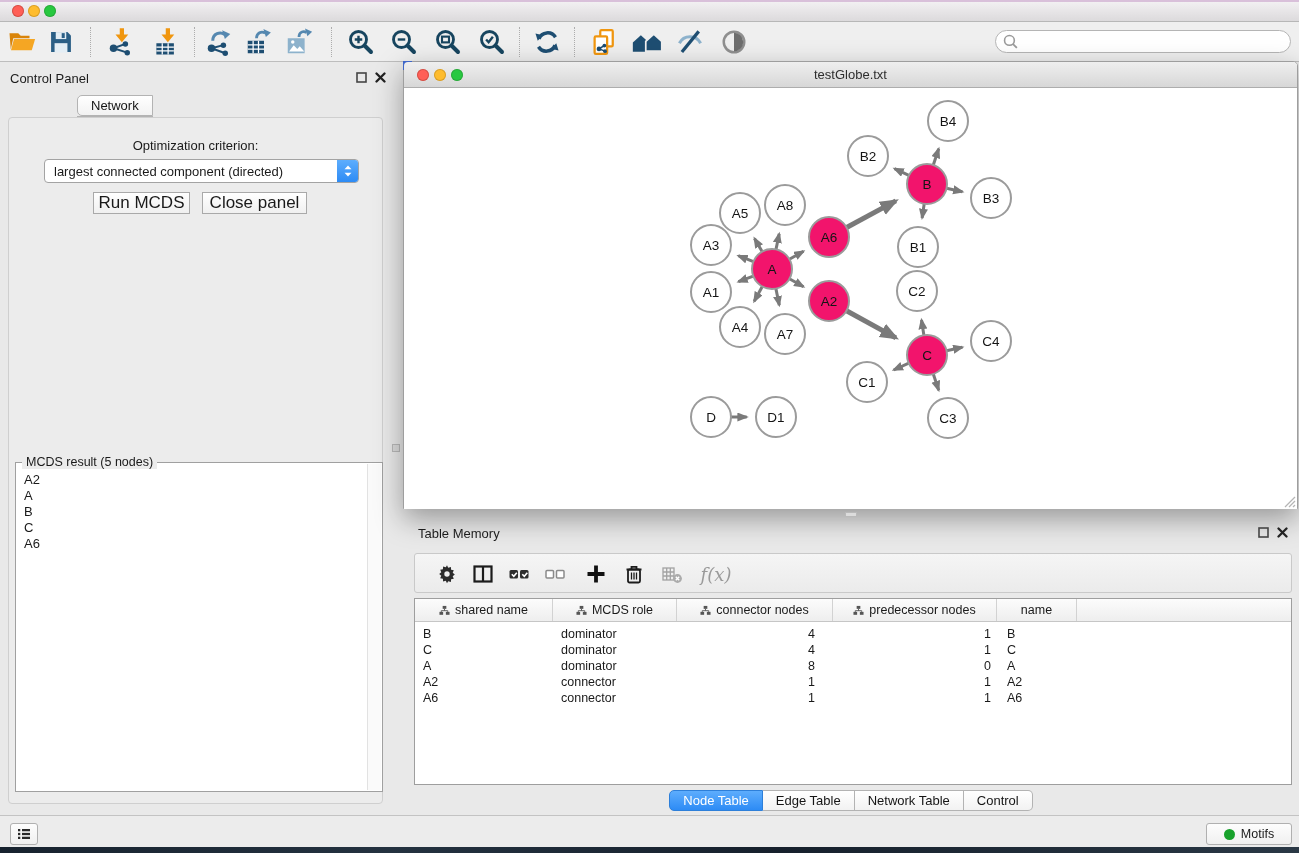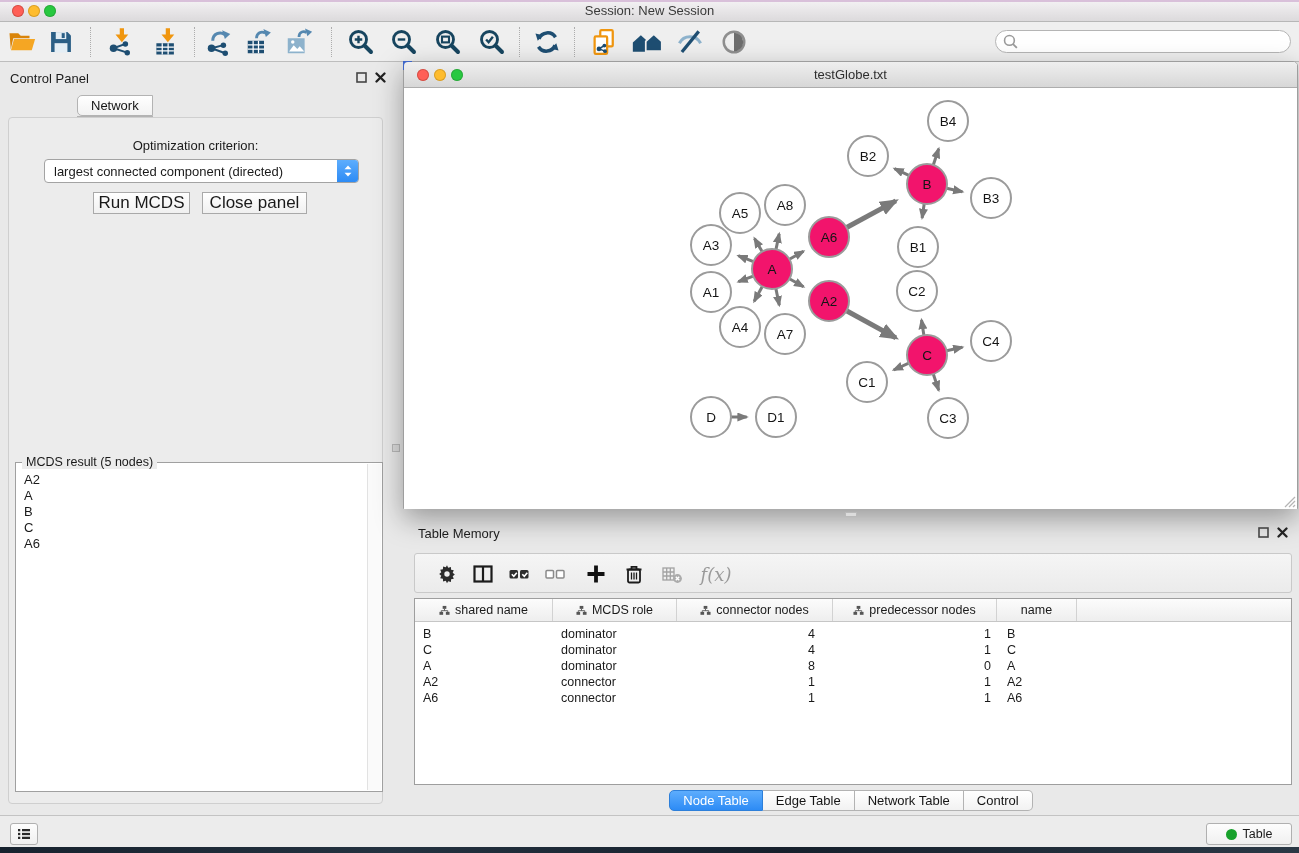--- a/index.html
+++ b/index.html
@@ -95,21 +95,20 @@
 </style>
 </head>
 <body>
 
 <div id="app">
 
   <div class="abs main-titlebar">
     <span class="tl red" style="left:12px; top:5px;"></span>
     <span class="tl yellow" style="left:28px; top:5px;"></span>
     <span class="tl green" style="left:44px; top:5px;"></span>
-    <div class="abs main-title">Session: New Session</div>
   </div>
   <div class="abs deco-top-strip"></div>
 
   <div class="abs toolbar">
     <div class="ti" style="left:5px;">
       <svg width="30" height="30" viewBox="0 0 24 24">
           <path fill="#d98409" d="M2 5h7l2 2h7v2H5l-2 9z"></path>
           <path fill="#f5a623" d="M3.2 18.5 5.6 9.5H22.5l-2.7 9z"></path>
         </svg>
     </div>
@@ -603,18 +602,18 @@
             <rect x="9" y="4.5" width="12" height="3.4"></rect>
             <rect x="3" y="10.3" width="3.4" height="3.4"></rect>
             <rect x="9" y="10.3" width="12" height="3.4"></rect>
             <rect x="3" y="16.1" width="3.4" height="3.4"></rect>
             <rect x="9" y="16.1" width="12" height="3.4"></rect>
           </g>
         </svg>
     </div>
     <div class="sb-btn" style="left:1206px; width:86px;">
       <span class="dot-green"></span>
-      <span>Table</span>
+      <span>Motifs</span>
     </div>
   </div>
   <div class="abs desktop-strip"></div>
 
 </div>
 
 </body></html>

